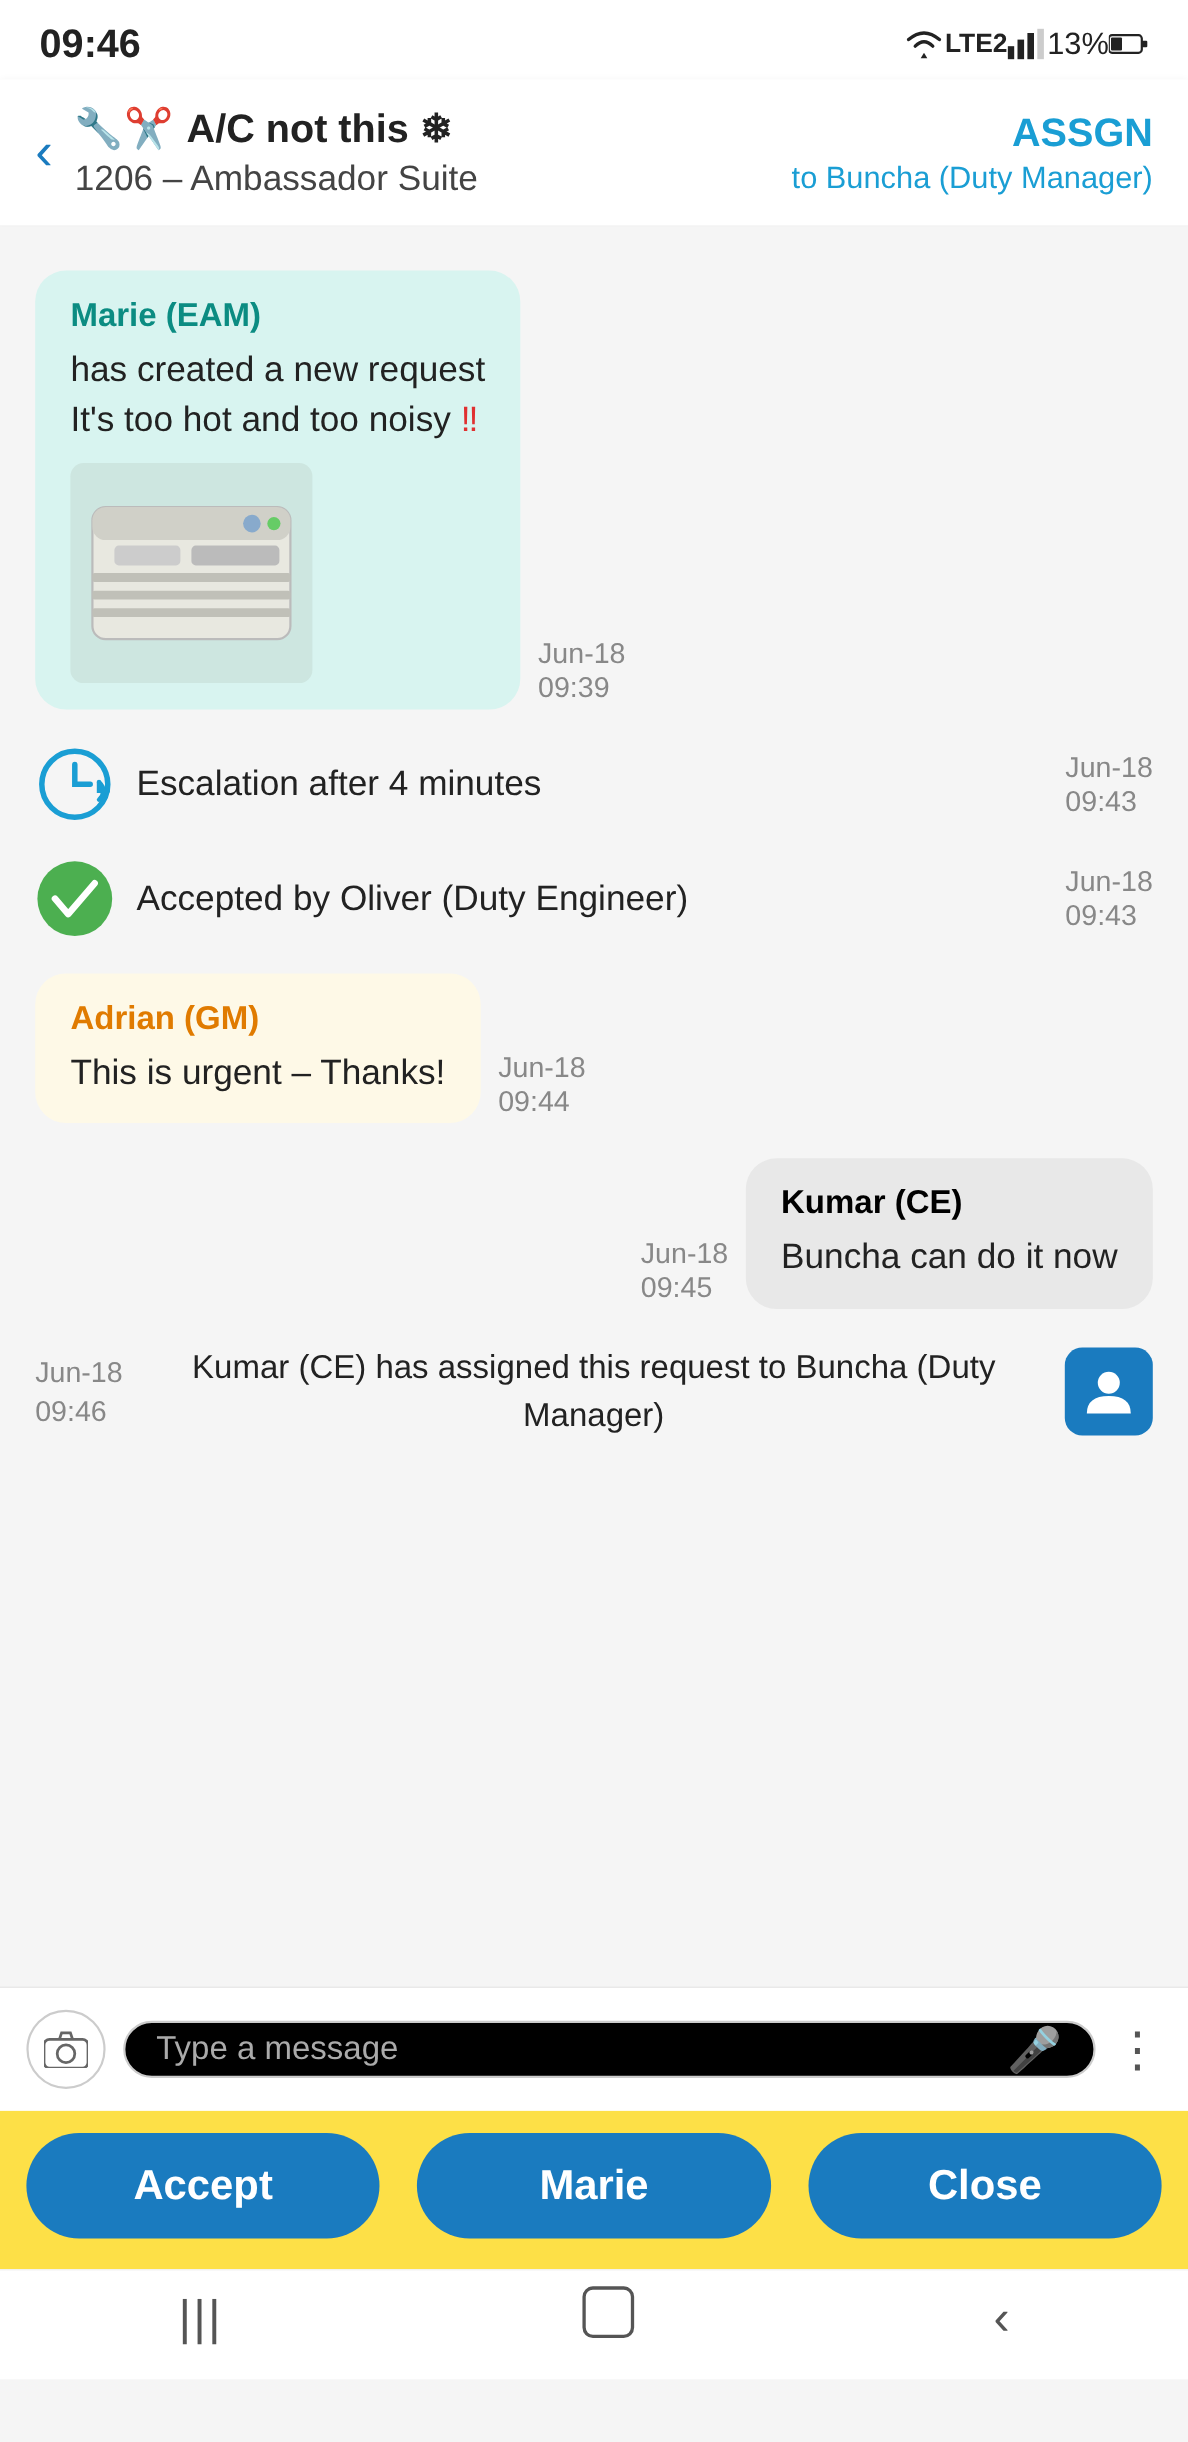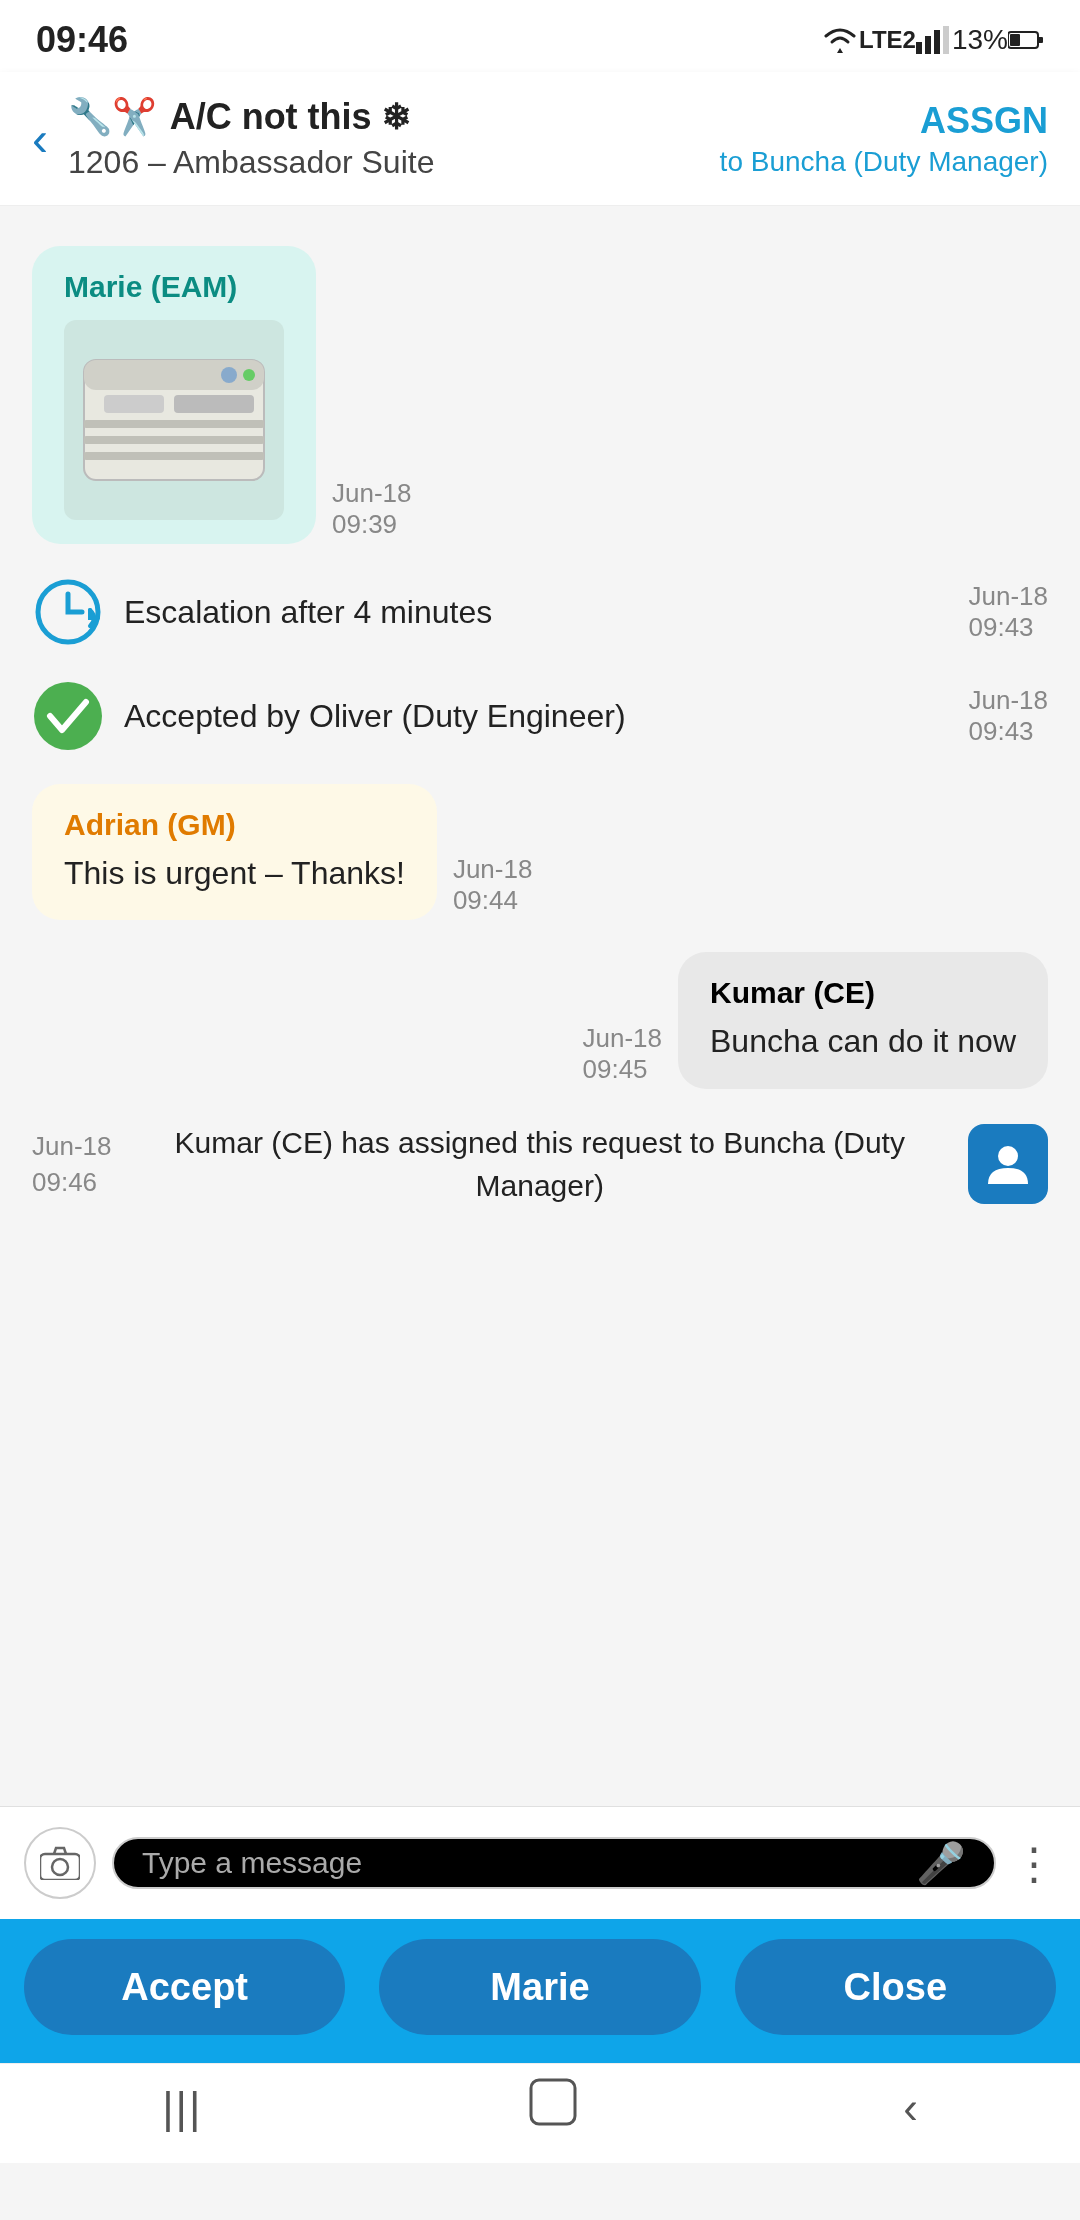--- a/index.html
+++ b/index.html
@@ -259,21 +259,21 @@
       margin-left: 12px;
     }
     .input-more-btn {
       font-size: 44px;
       color: #555;
       cursor: pointer;
     }
 
     
     .action-buttons {
-      background: #0ea5e9;
+      background: #fde047;
       padding: 20px 24px 28px 24px;
       display: flex;
       gap: 34px;
       justify-content: space-between;
     }
     .action-btn {
       flex: 1;
       height: 96px;
       border-radius: 52px;
       border: none;
@@ -350,20 +350,21 @@
     <div class="header-status-label">ASSGN</div>
     <div class="header-status-sub">to Buncha (Duty Manager)</div>
   </div>
 </div>
 
 <div class="chat-area">
 
   <div class="msg-row left">
     <div class="bubble teal-bg">
       <div class="bubble-sender teal">Marie (EAM)</div>
+      <div class="bubble-text">has created a new request<br>It's too hot and too noisy <span class="emoji-exclaim">‼</span></div>
       <div class="bubble-image">
 
         <svg class="ac-unit" viewBox="0 0 200 160" xmlns="http://www.w3.org/2000/svg">
           <rect x="10" y="20" width="180" height="120" rx="12" fill="#e8e8e0" stroke="#bbb" stroke-width="2"></rect>
           <rect x="10" y="20" width="180" height="30" rx="12" fill="#d0d0c8"></rect>
           <rect x="10" y="80" width="180" height="8" rx="2" fill="#c0c0b8"></rect>
           <rect x="10" y="96" width="180" height="8" rx="2" fill="#c0c0b8"></rect>
           <rect x="10" y="112" width="180" height="8" rx="2" fill="#c0c0b8"></rect>
           <circle cx="155" cy="35" r="8" fill="#88aacc"></circle>
           <circle cx="175" cy="35" r="6" fill="#66cc66"></circle>

